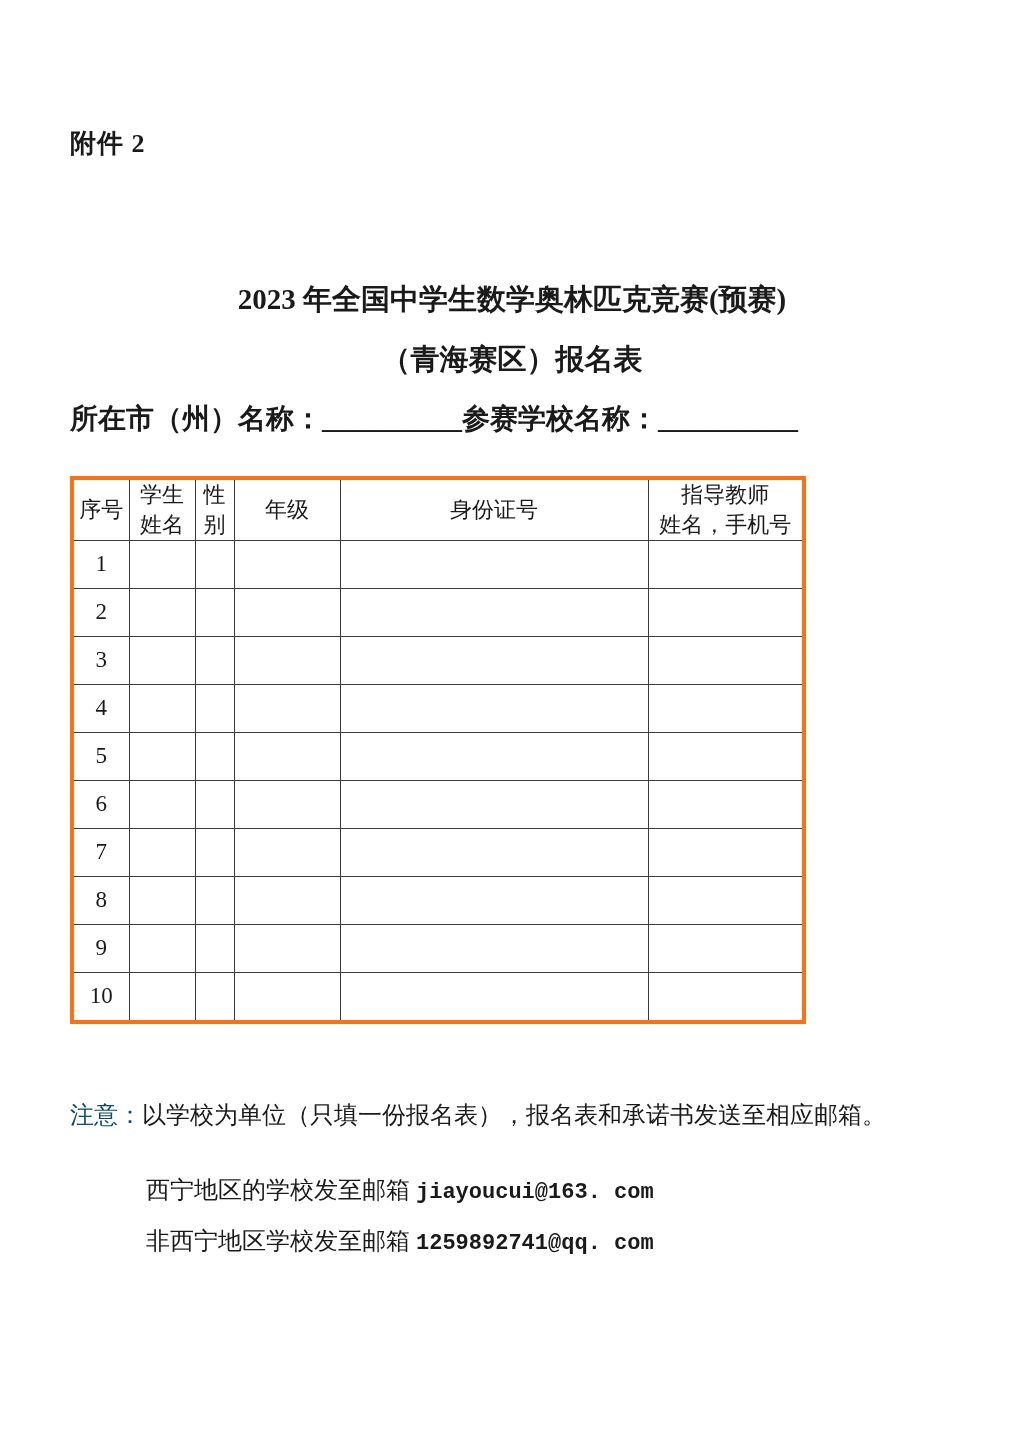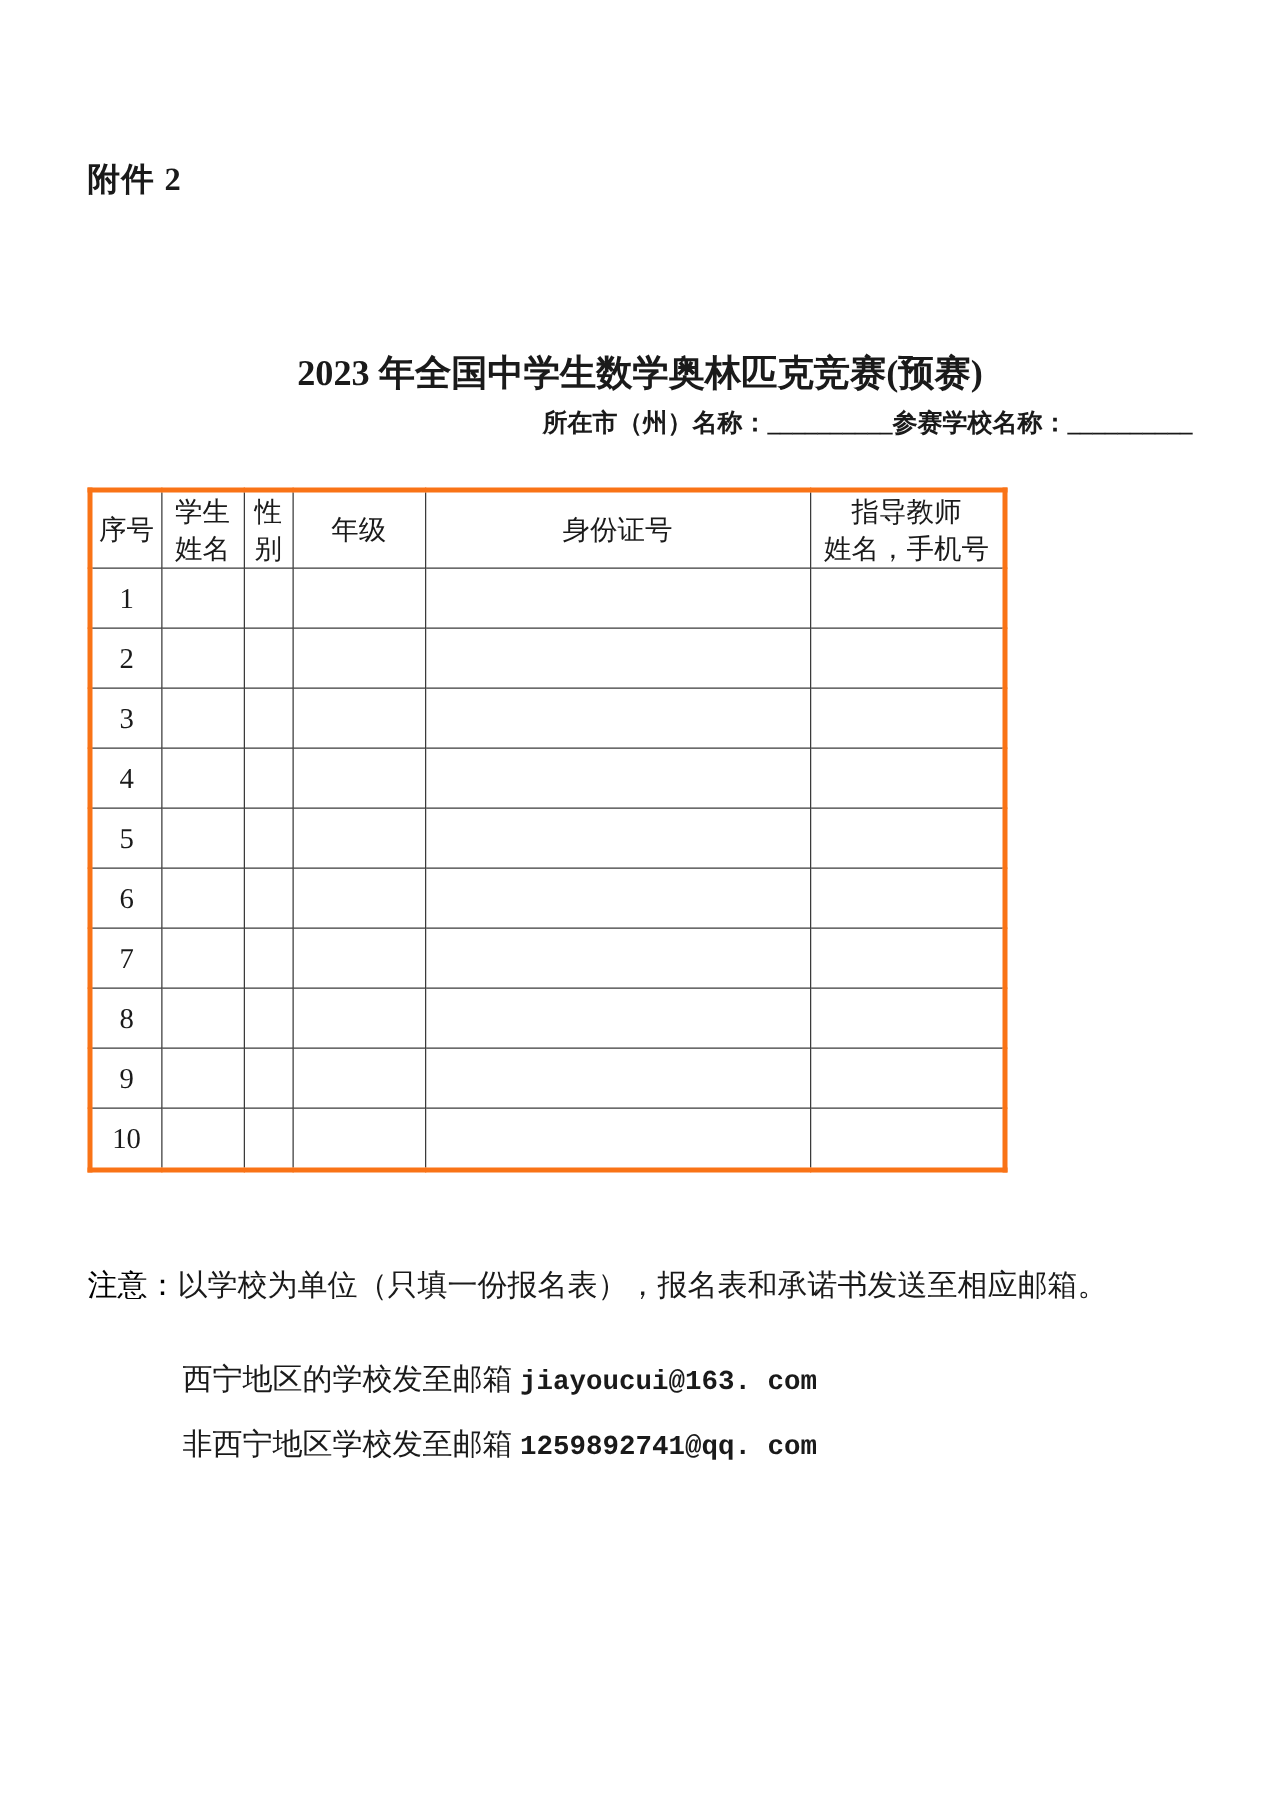--- a/index.html
+++ b/index.html
@@ -25,25 +25,24 @@
   }
   .title {
     text-align: center;
     font-weight: bold;
     font-size: 29px;
     line-height: 1.25;
   }
   .title.line1 { margin-top: 120px; }
   .title.line2 { margin-top: 24px; }
   .location {
-    margin-top: 8px;
-    font-size: 20px;
+    margin-top: 22px;
+    font-size: 28px;
     font-weight: bold;
     white-space: nowrap;
-    text-align: right;
   }
   .location .blank {
     letter-spacing: 0;
     font-weight: bold;
   }
   table.reg {
     margin-top: 38px;
     border-collapse: collapse;
     table-layout: fixed;
     width: 732px;
@@ -92,20 +91,21 @@
 </style>
 </head>
 <body>
 
 <div class="content">
 
   <div class="attachment">附件 2</div>
 
   <div class="title line1">2023 年全国中学生数学奥林匹克竞赛(预赛)</div>
 
+  <div class="title line2">（青海赛区）报名表</div>
 
   <div class="location">
     <span>所在市（州）名称：</span><span class="blank">__________</span><span>参赛学校名称：</span><span class="blank">__________</span>
   </div>
 
   <table class="reg">
     <colgroup>
       <col style="width:57px">
       <col style="width:66px">
       <col style="width:39px">
@@ -204,21 +204,21 @@
         <td></td>
         <td></td>
         <td></td>
         <td></td>
         <td></td>
       </tr>
     </tbody>
   </table>
 
   <p class="note">
-    <span class="note-label" style="color: #000000;">注意：</span><span>以学校为单位（只填一份报名表），报名表和承诺书发送至相应邮箱。</span>
+    <span class="note-label" style="color: #0c4a6e;">注意：</span><span>以学校为单位（只填一份报名表），报名表和承诺书发送至相应邮箱。</span>
   </p>
 
   <div class="emails">
     <p class="email-line">
       <span>西宁地区的学校发至邮箱 </span><span class="mono">jiayoucui@163. com</span>
     </p>
     <p class="email-line">
       <span>非西宁地区学校发至邮箱 </span><span class="mono">1259892741@qq. com</span>
     </p>
   </div>

